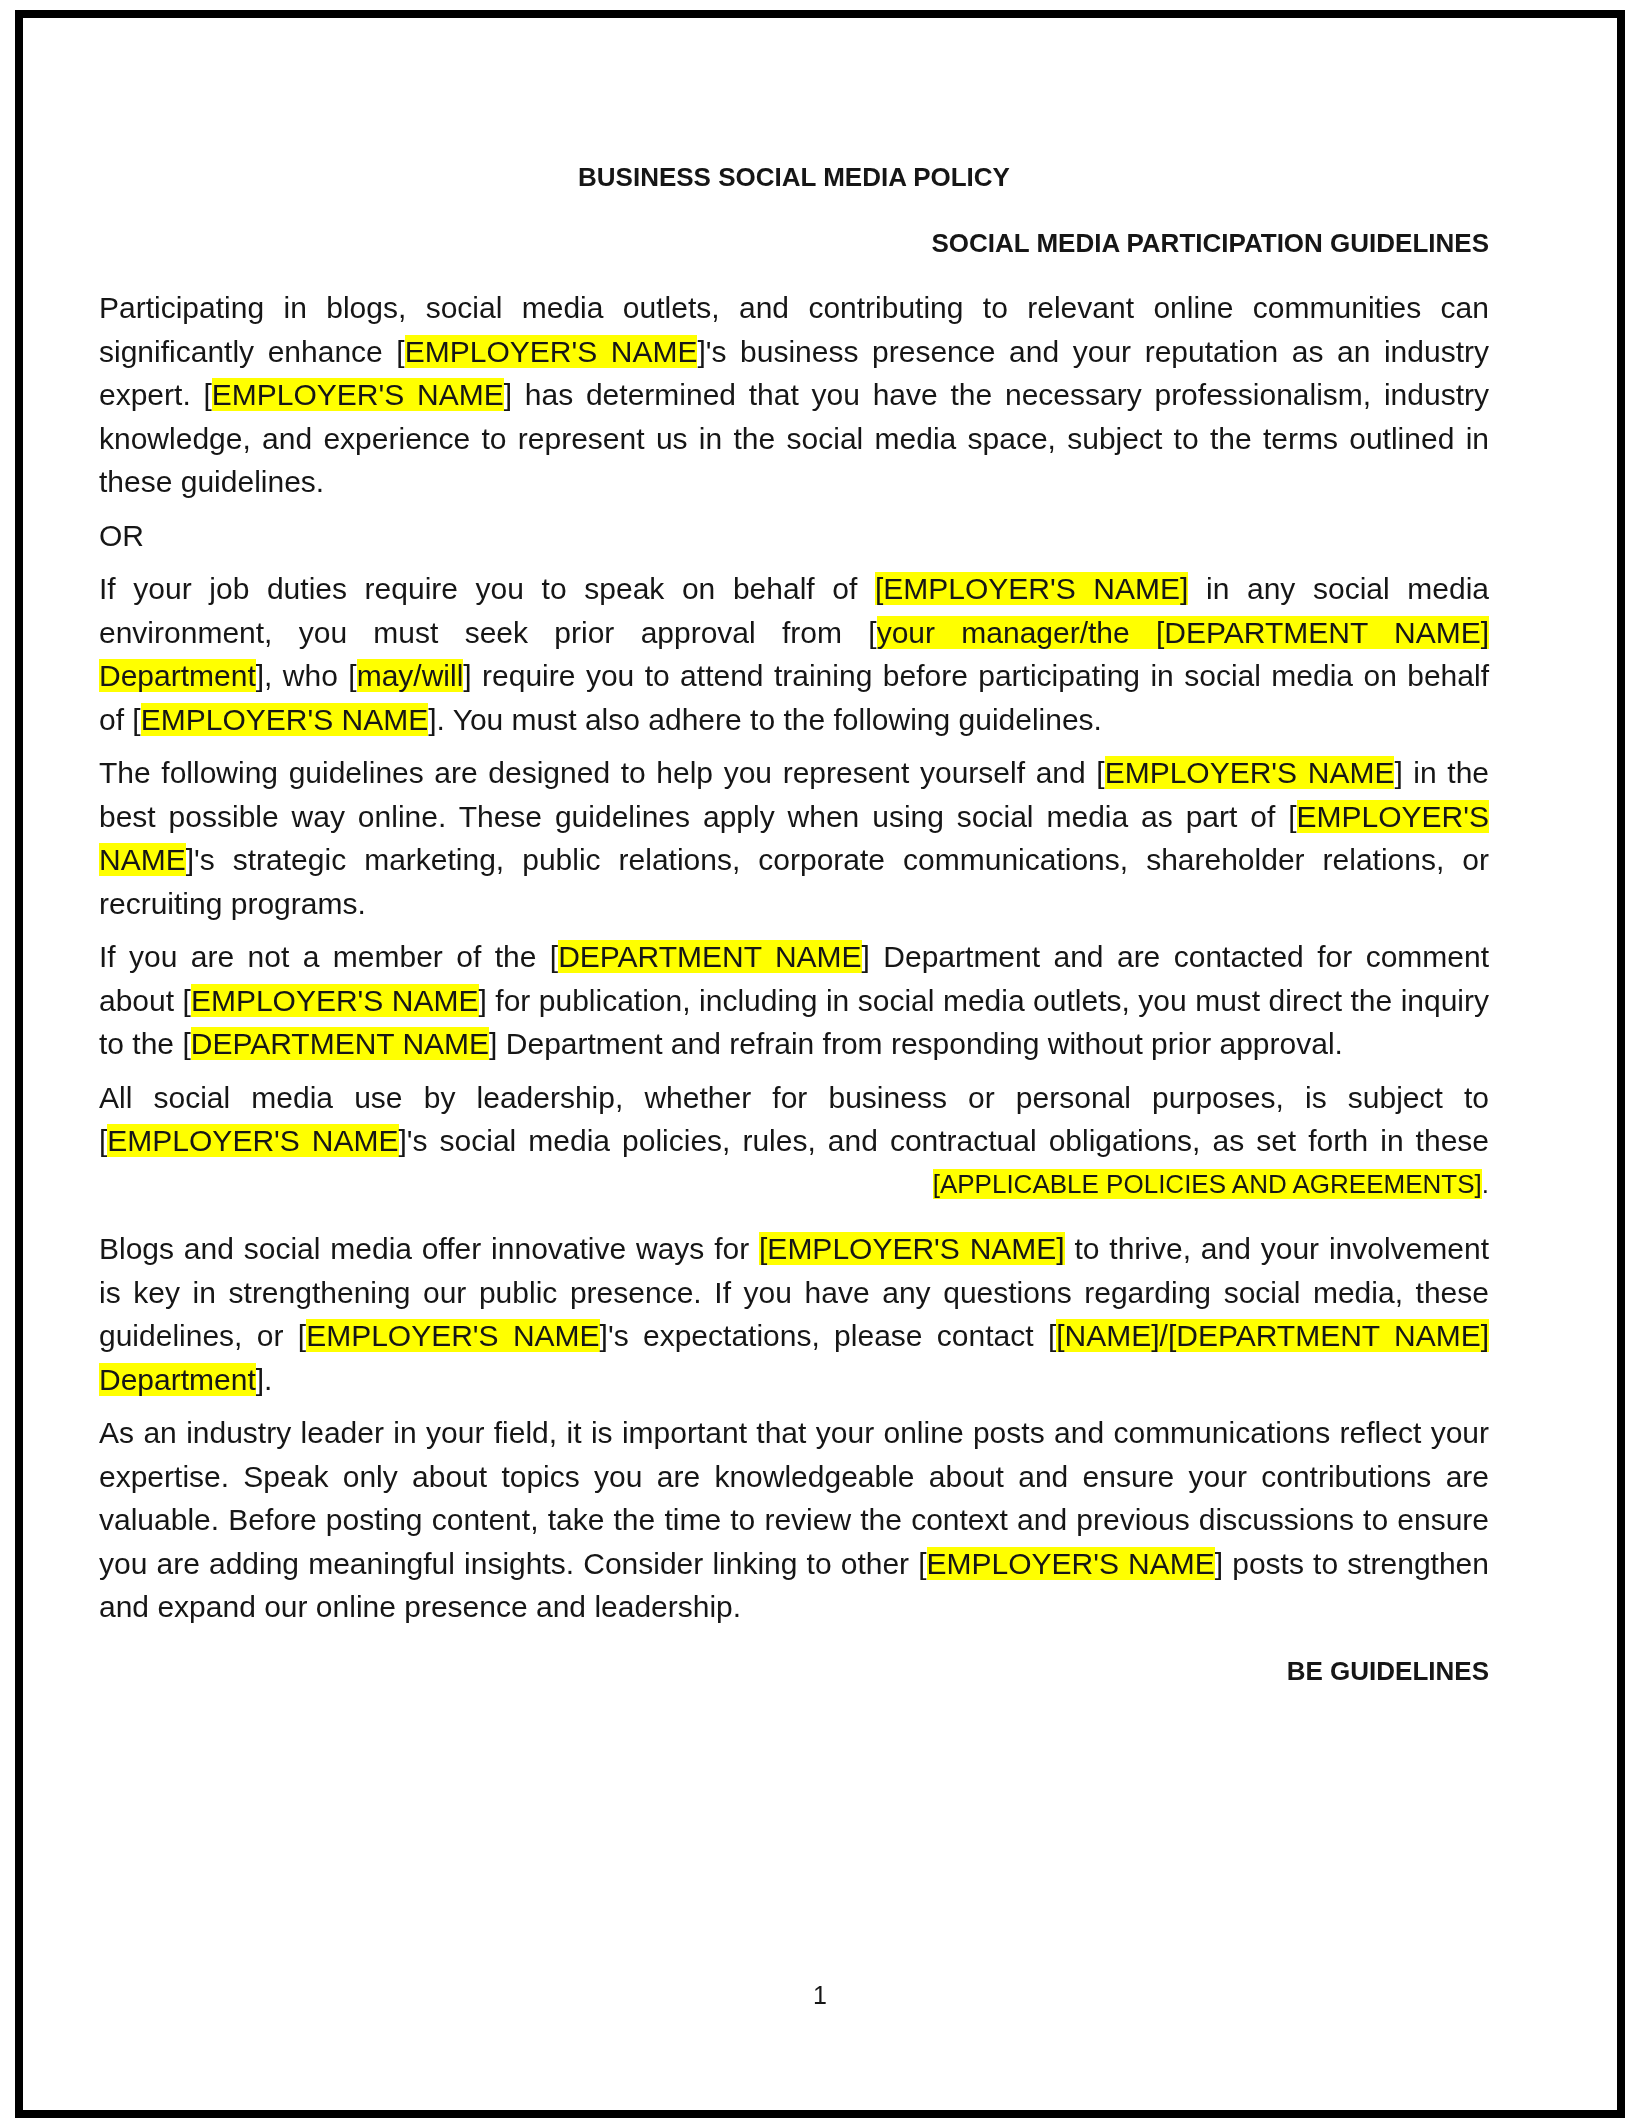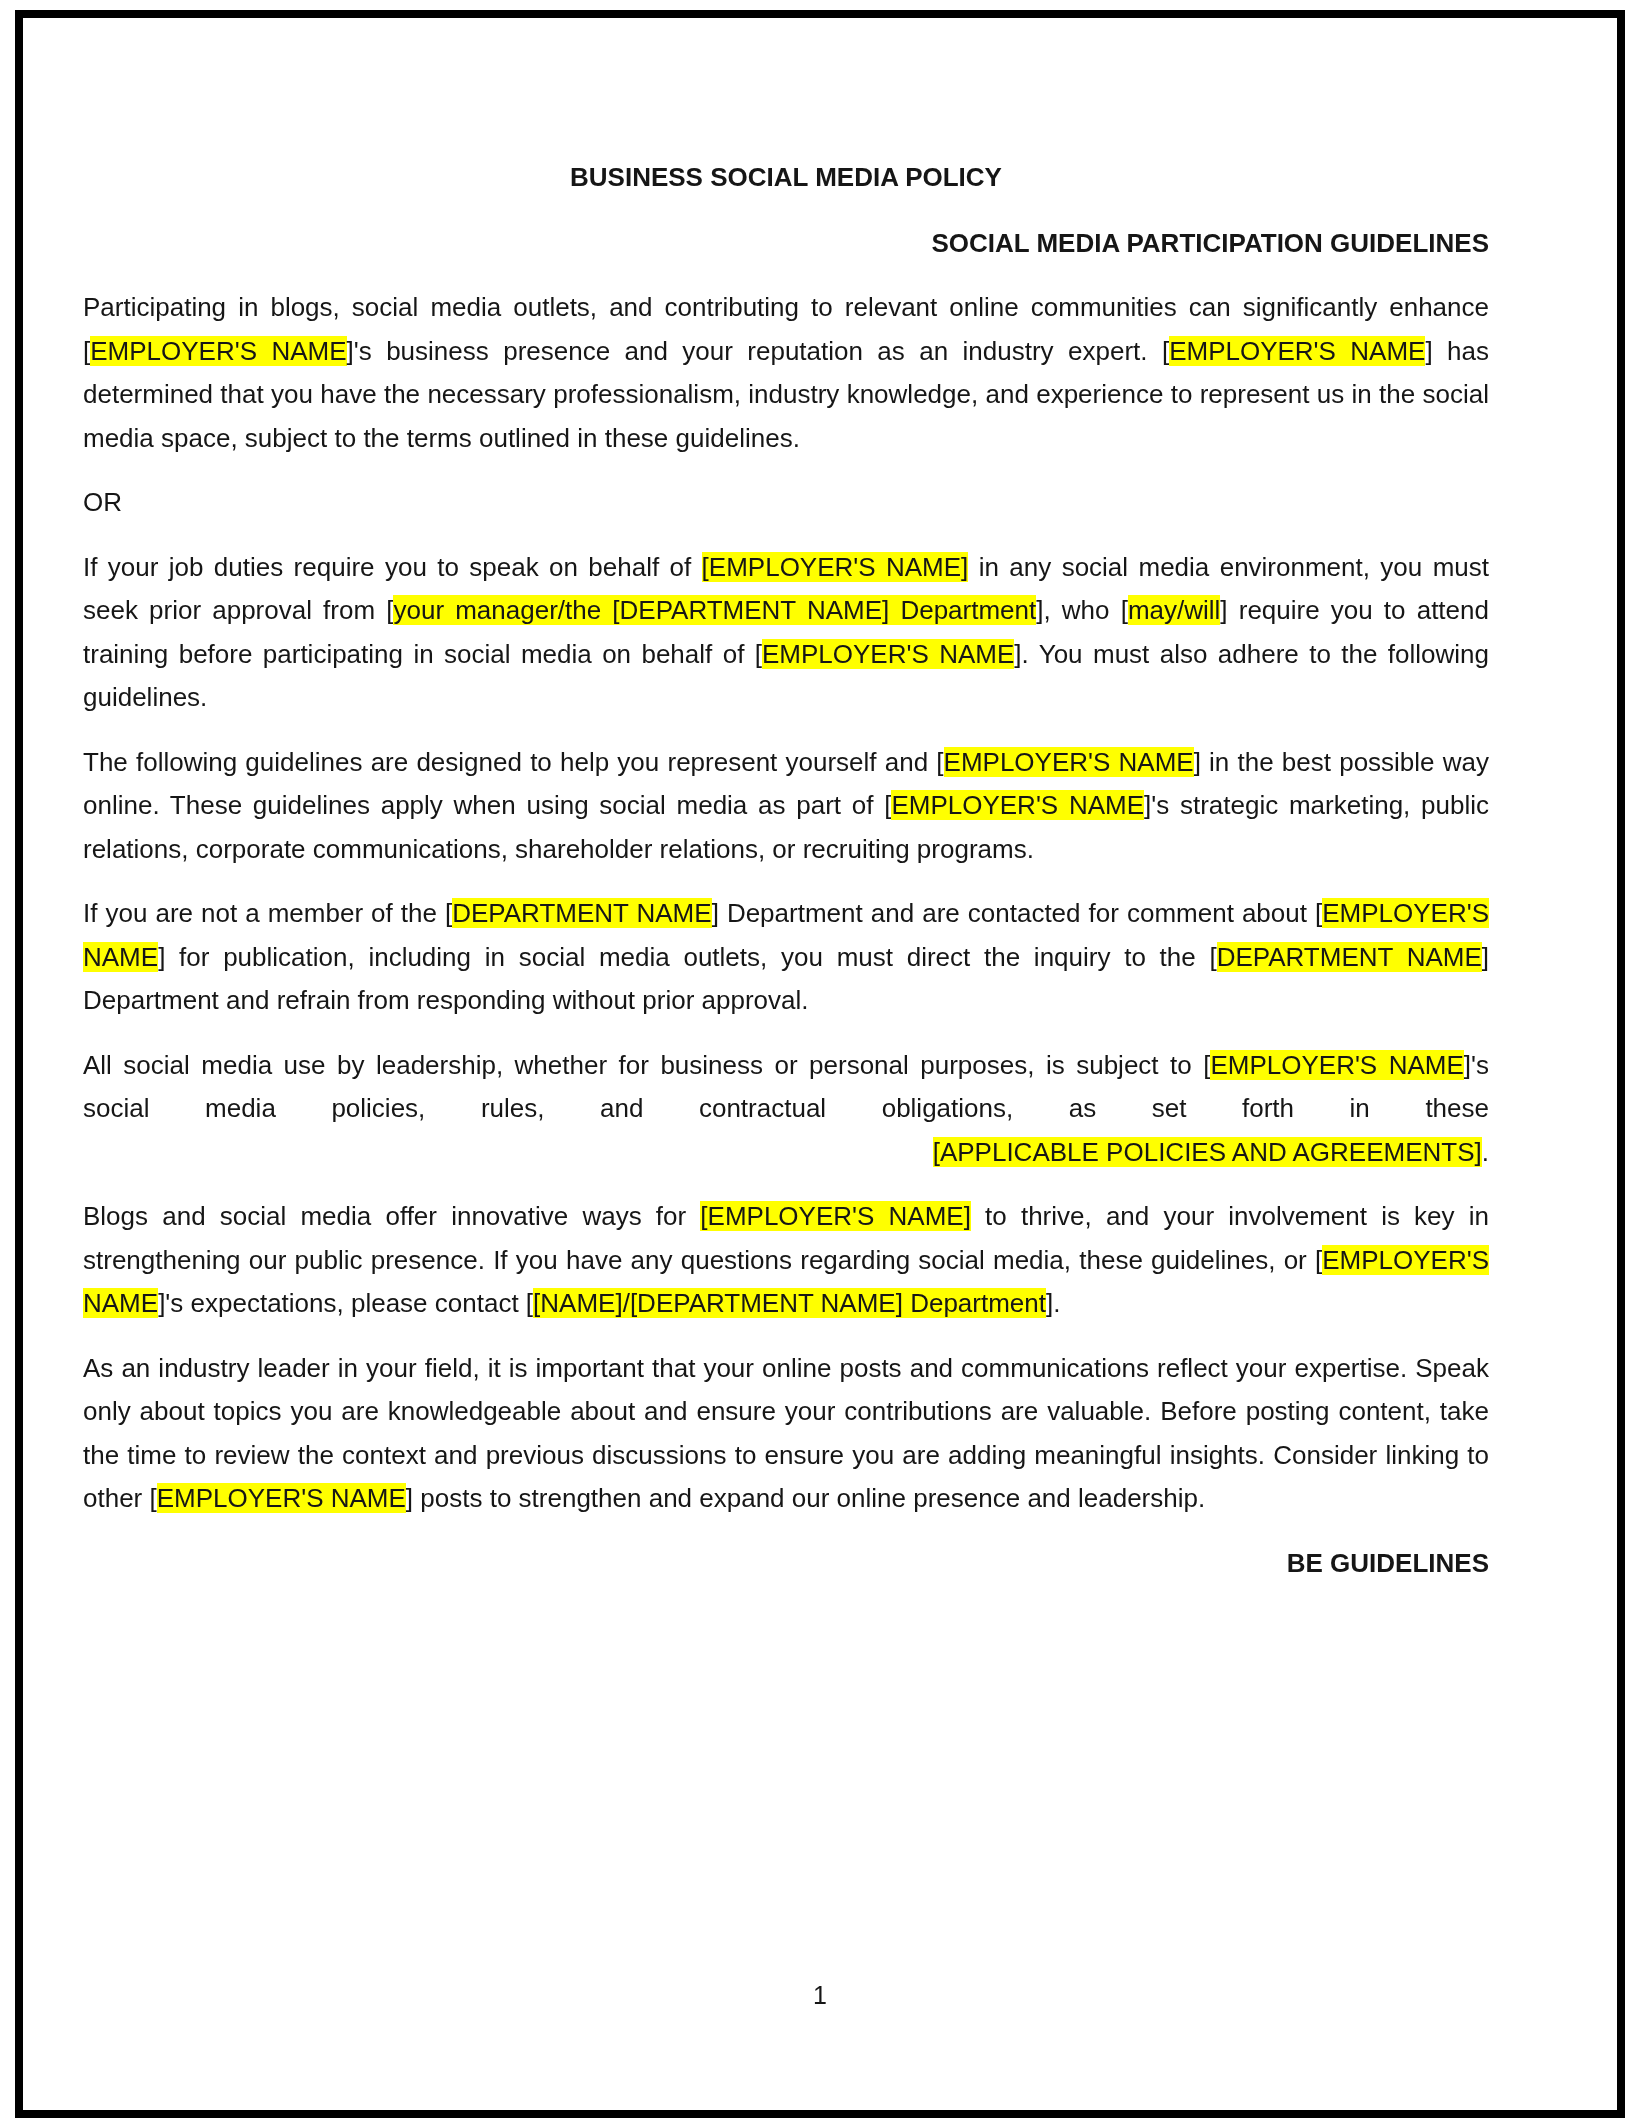--- a/index.html
+++ b/index.html
@@ -21,42 +21,42 @@
     left: 15px;
     right: 8px;
     bottom: 8px;
     border: 8px solid #000000;
     background: #ffffff;
     box-sizing: border-box;
   }
   .content {
     position: absolute;
     inset: 0;
-    padding: 138px 128px 0 60px;
+    padding: 138px 128px 0 76px;
     box-sizing: border-box;
   }
   .doc-title {
     font-size: 26px;
     line-height: 43px;
     font-weight: bold;
     text-align: center;
     margin: 0 0 23px 0;
   }
   .doc-heading {
     font-size: 26px;
     line-height: 43px;
     font-weight: bold;
     margin: 21px 0;
     text-align: right;
   }
   .doc-para {
-    font-size: 26px;
+    font-size: 30px;
     line-height: 43.5px;
     text-align: justify;
-    margin: 21px 0;
+    margin: 10px 0;
   }
   .doc-para.stretch {
     text-align-last: justify;
     margin-bottom: 0;
   }
   .doc-split {
     font-size: 26px;
     line-height: 43.5px;
     display: flex;
     justify-content: space-between;

